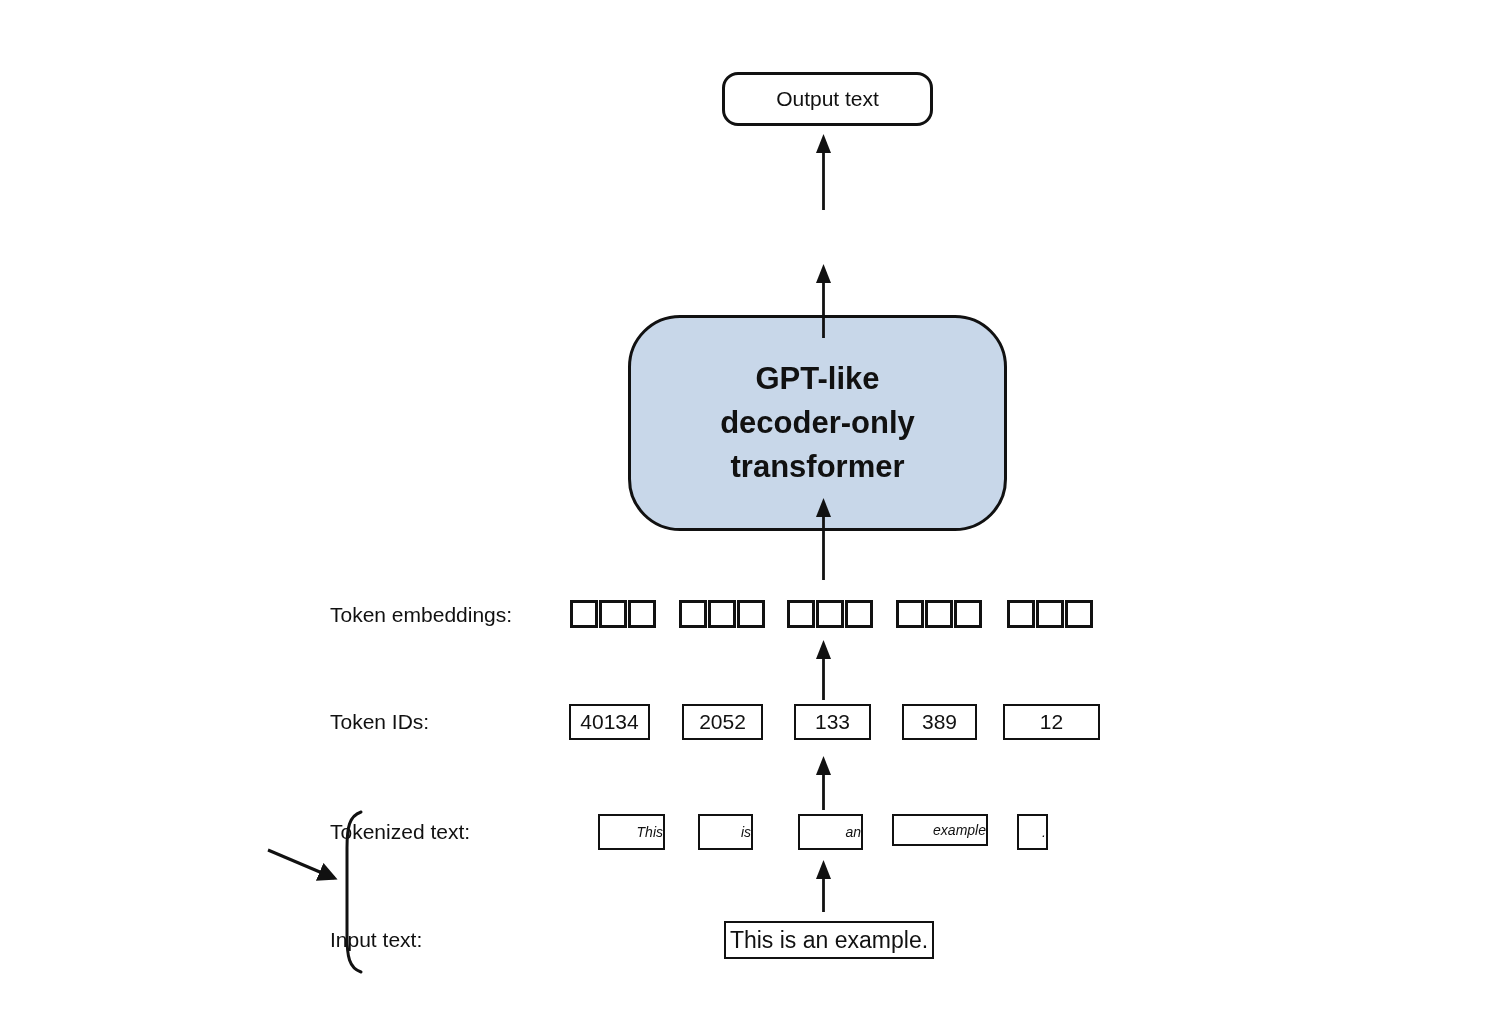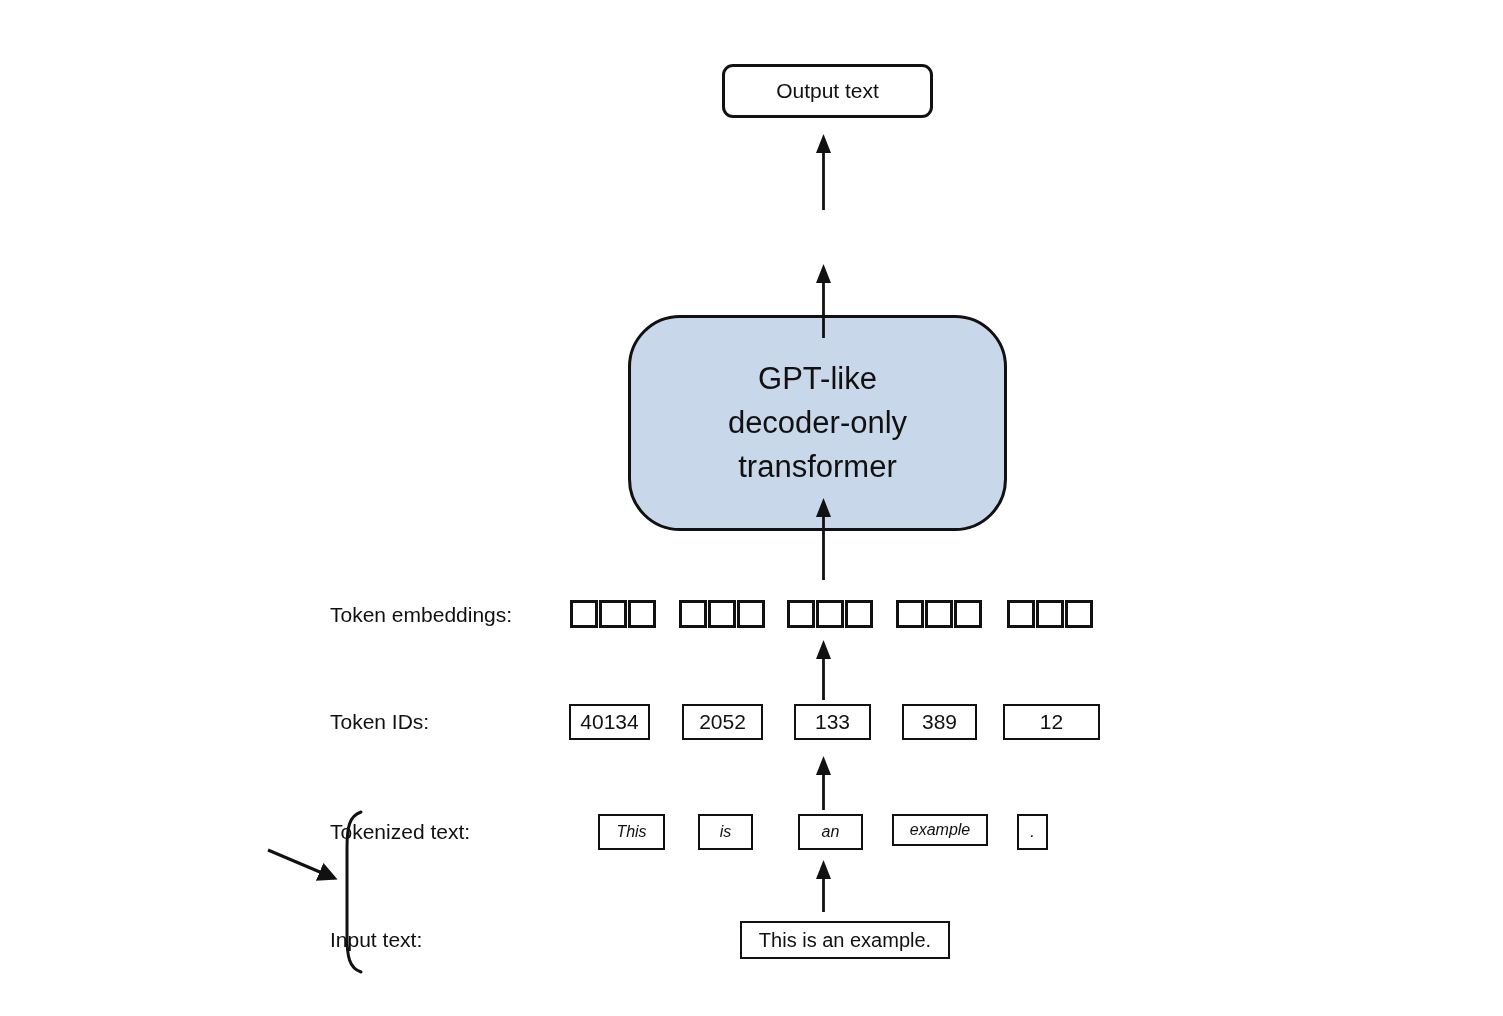--- a/index.html
+++ b/index.html
@@ -22,21 +22,21 @@
   }
   
   .gpt{
     position:absolute;
     left:628px;top:315px;width:379px;height:216px;
     border:3px solid #111;
     border-radius:52px;
     background:#c8d7e9;
     box-sizing:border-box;
     display:flex;flex-direction:column;align-items:center;justify-content:center;
-    font-size:31px;font-weight:normal;line-height:44px;
+    font-size:31px;font-weight:bold;line-height:44px;
     text-align:center;
   }
   
   .rowlabel{
     position:absolute;
     left:330px;width:202px;
     font-size:21px;line-height:26px;
     white-space:nowrap;
   }
   
@@ -52,40 +52,40 @@
   }
   
   .cellbox{
     position:absolute;
     box-sizing:border-box;
     border:2.5px solid #111;
     background:#fff;
     display:flex;align-items:center;justify-content:center;
     font-size:21px;
   }
-  .tok{font-style:italic;font-size:16px;border-width:2px;}
-  .inputbox{font-size:20px;margin-left:16px;}
+  .tok{font-style:italic;font-size:14px;border-width:2px;justify-content:flex-end;}
+  .inputbox{font-size:23px;}
   
   svg.arrow{position:absolute;overflow:visible;}
   
   .note{
     position:absolute;
     left:70px;top:798px;width:210px;
     text-align:center;
     font-weight:bold;
     font-size:20px;line-height:34px;
     letter-spacing:0.2px;
   }
 </style>
 </head>
 <body>
 
 <div id="canvas">
 
-  <div class="rbox" style="left:722px;top:64px;width:205px;height:48px;border-radius:11px;">
+  <div class="rbox" style="left:722px;top:72px;width:205px;height:48px;">
     <span>Output text</span>
   </div>
 
   <svg class="arrow" style="left:813px;top:134px;" width="21" height="76">
     <polygon points="10.5,0 3,19 18,19" fill="#111"></polygon>
     <line x1="10.5" y1="16" x2="10.5" y2="76" stroke="#111" stroke-width="2.8"></line>
   </svg>
 
 
   <div class="gpt">

